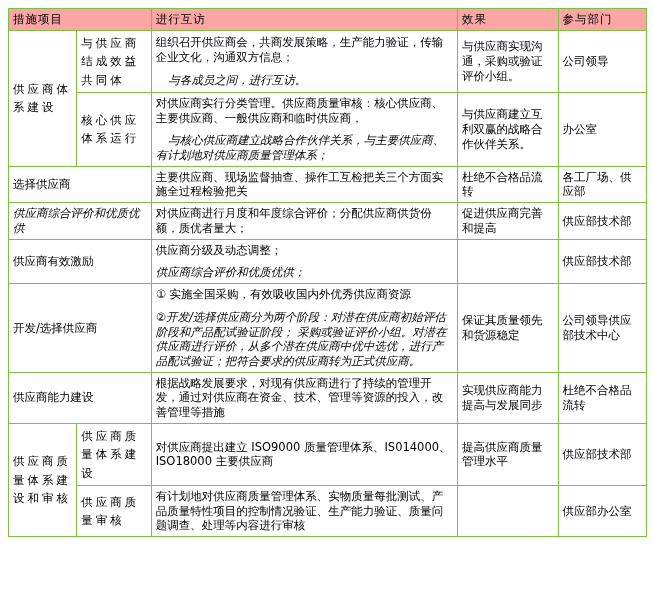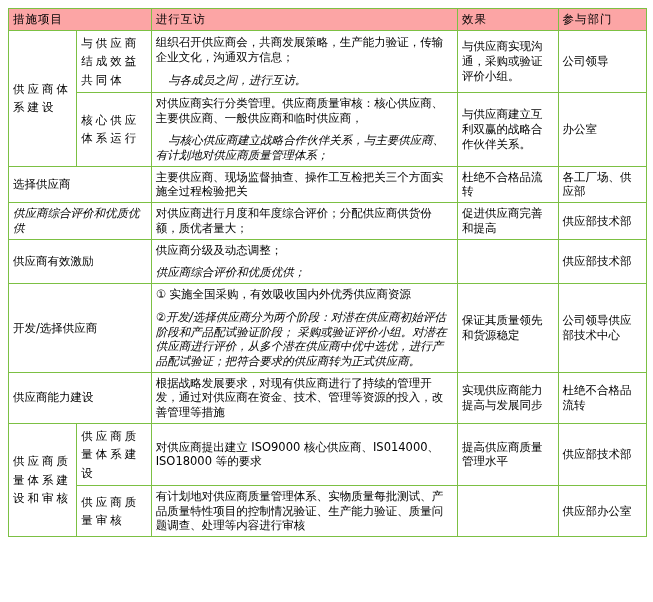--- a/index.html
+++ b/index.html
@@ -209,21 +209,21 @@
       </tr>
 
       <tr>
         <td class="vcenter-spread" rowspan="2">
           <span class="spread-block">供应商质量体系建设和审核</span>
         </td>
         <td class="center">
           <span class="spread-block">供应商质量体系建设</span>
         </td>
         <td>
-          <p class="l">对供应商提出建立 ISO9000 核心供应商、IS014000、ISO18000 等的要求</p>
+          <p class="l">对供应商提出建立 ISO9000 质量管理体系、IS014000、ISO18000 主要供应商</p>
         </td>
         <td>
           <span>提高供应商质量管理水平</span>
         </td>
         <td>
           <span>供应部技术部</span>
         </td>
       </tr>
 
       <tr>

